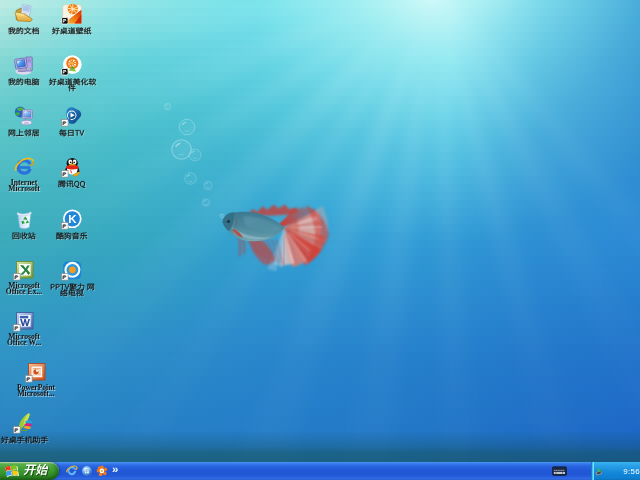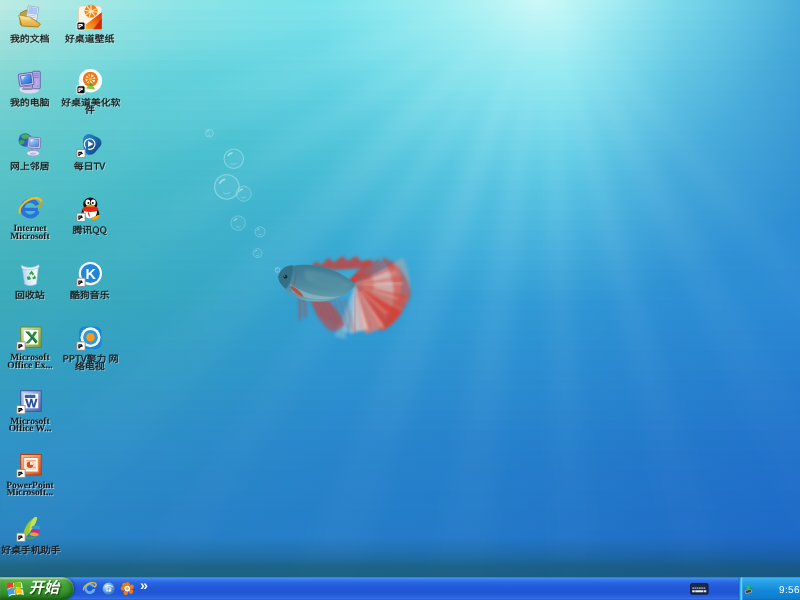--- a/index.html
+++ b/index.html
@@ -943,21 +943,21 @@
 <rect x="6.8" y="5.8" width="8.5" height="2.6" fill="#3a5fb0"></rect>
 <path d="M7,8.9 L9.3,16 L11,16 L12,11.5 L13.2,16 L14.9,16 L17,8.9 L15.3,8.9 L14,13.8 L12.8,8.9 L11.3,8.9 L10.2,13.8 L8.8,8.9 Z" fill="#2b4d9e"></path>
 <rect x="0.5" y="14.5" width="6.6" height="6.6" fill="#fff" stroke="#888" stroke-width="0.7"></rect>
         <path d="M2.1,19.8 L2.1,16.9 L4.6,16.9 M2.1,19.5 C3.2,18 4,17.6 5.2,17.7" stroke="#111" stroke-width="0.9" fill="none"></path>
       </svg>
       <div class="lab">
         <div class="ll">Microsoft</div>
         <div class="ll">Office W...</div>
       </div>
     </div>
-<div class="icon" style="left:0px;top:361px">
+<div class="icon" style="left:12px;top:361px">
       <svg width="22" height="22" viewBox="0 0 22 22" style="display:block;margin:0 auto;overflow:visible">
 <defs>
           <linearGradient id="pfr" x1="0" y1="0" x2="1" y2="1">
             <stop offset="0" stop-color="#f8c8a0"></stop>
             <stop offset="1" stop-color="#c84a18"></stop>
           </linearGradient>
         </defs>
 <rect x="3.6" y="2.6" width="16.4" height="16.4" fill="url(#pfr)" stroke="#b03c10" stroke-width="0.8"></rect>
 <rect x="6" y="5" width="11.6" height="11.6" fill="#fdf8f4" stroke="#e8804a" stroke-width="0.8"></rect>
 <rect x="7.5" y="6.8" width="8.6" height="8" fill="#f8dcc8"></rect>

